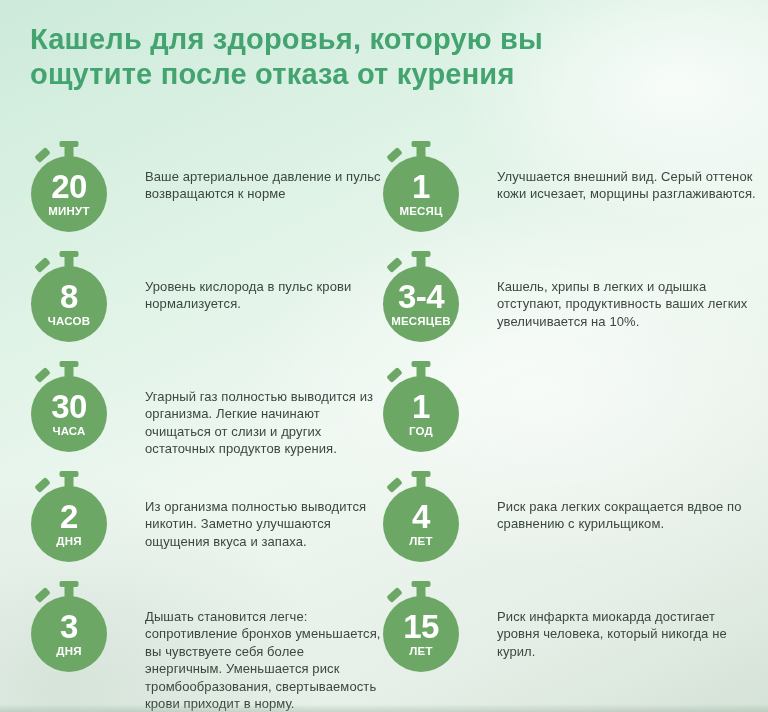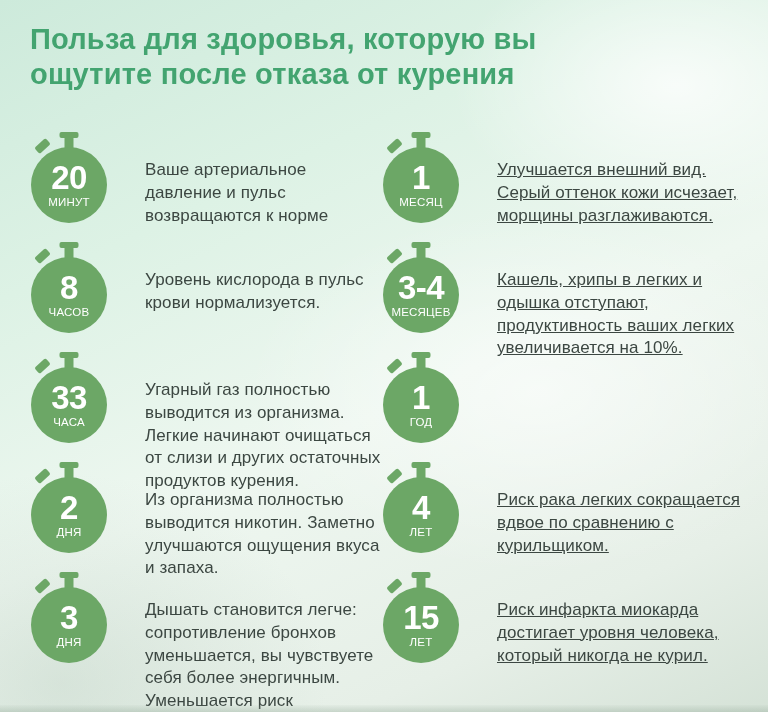--- a/index.html
+++ b/index.html
@@ -22,21 +22,21 @@
   }
 
   .title {
     position:absolute; left:30px; top:22px; width:660px;
     font-size:29px; font-weight:bold; line-height:1.22;
     color:var(--title-green,#43a470);
     letter-spacing:0.2px;
   }
 
   .grid {
-    position:absolute; left:30px; top:132px;
+    position:absolute; left:30px; top:141px;
     display:grid;
     grid-template-columns:352px 376px;
     grid-template-rows:repeat(5, 110px);
     grid-auto-flow:column;
   }
 
   .item { display:flex; align-items:flex-start; }
 
   .watch { position:relative; width:78px; height:92px; flex:none; }
   .watch .cap {
@@ -56,38 +56,38 @@
     background:var(--accent,#6ca766);
   }
   .watch .face {
     position:absolute; top:15px; left:1px;
     width:76px; height:76px; border-radius:50%;
     background:var(--accent,#6ca766);
     display:flex; flex-direction:column; align-items:center; justify-content:center;
     color:#ffffff; text-align:center;
   }
   .watch .value { font-size:33px; font-weight:bold; line-height:0.95; letter-spacing:-0.5px; }
-  .watch .unit  { font-size:11.5px; font-weight:normal; letter-spacing:0.2px; margin-top:2px; white-space:nowrap; }
+  .watch .unit  { font-size:11.5px; font-weight:bold; letter-spacing:0.2px; margin-top:2px; white-space:nowrap; }
 
   .desc {
     padding:27px 0 0 37px;
-    font-size:17px; line-height:1.34;
+    font-size:13px; line-height:1.34;
     color:var(--text-dark,#3c4742);
     letter-spacing:0.1px;
   }
   .col-left  .desc { width:250px; }
-  .col-right .desc { width:300px;text-decoration:underline; }
+  .col-right .desc { width:300px; }
 </style>
 </head>
 <body>
 
 <div class="screen">
 
   <div class="title">
-    <span>Польза для здоровья, которую вы</span><br>
+    <span>Кашель для здоровья, которую вы</span><br>
     <span>ощутите после отказа от курения</span>
   </div>
 
   <div class="grid">
 
     <div class="item col-left">
       <div class="watch">
         <div class="cap"></div>
         <div class="stem"></div>
         <div class="side-btn"></div>
@@ -111,21 +111,21 @@
       </div>
       <div class="desc">Уровень кислорода в пульс крови нормализуется.</div>
     </div>
 
     <div class="item col-left">
       <div class="watch">
         <div class="cap"></div>
         <div class="stem"></div>
         <div class="side-btn"></div>
         <div class="face">
-          <div class="value">33</div>
+          <div class="value">30</div>
           <div class="unit">ЧАСА</div>
         </div>
       </div>
       <div class="desc">Угарный газ полностью выводится из организма. Легкие начинают очищаться от слизи и других остаточных продуктов курения.</div>
     </div>
 
     <div class="item col-left">
       <div class="watch">
         <div class="cap"></div>
         <div class="stem"></div>

